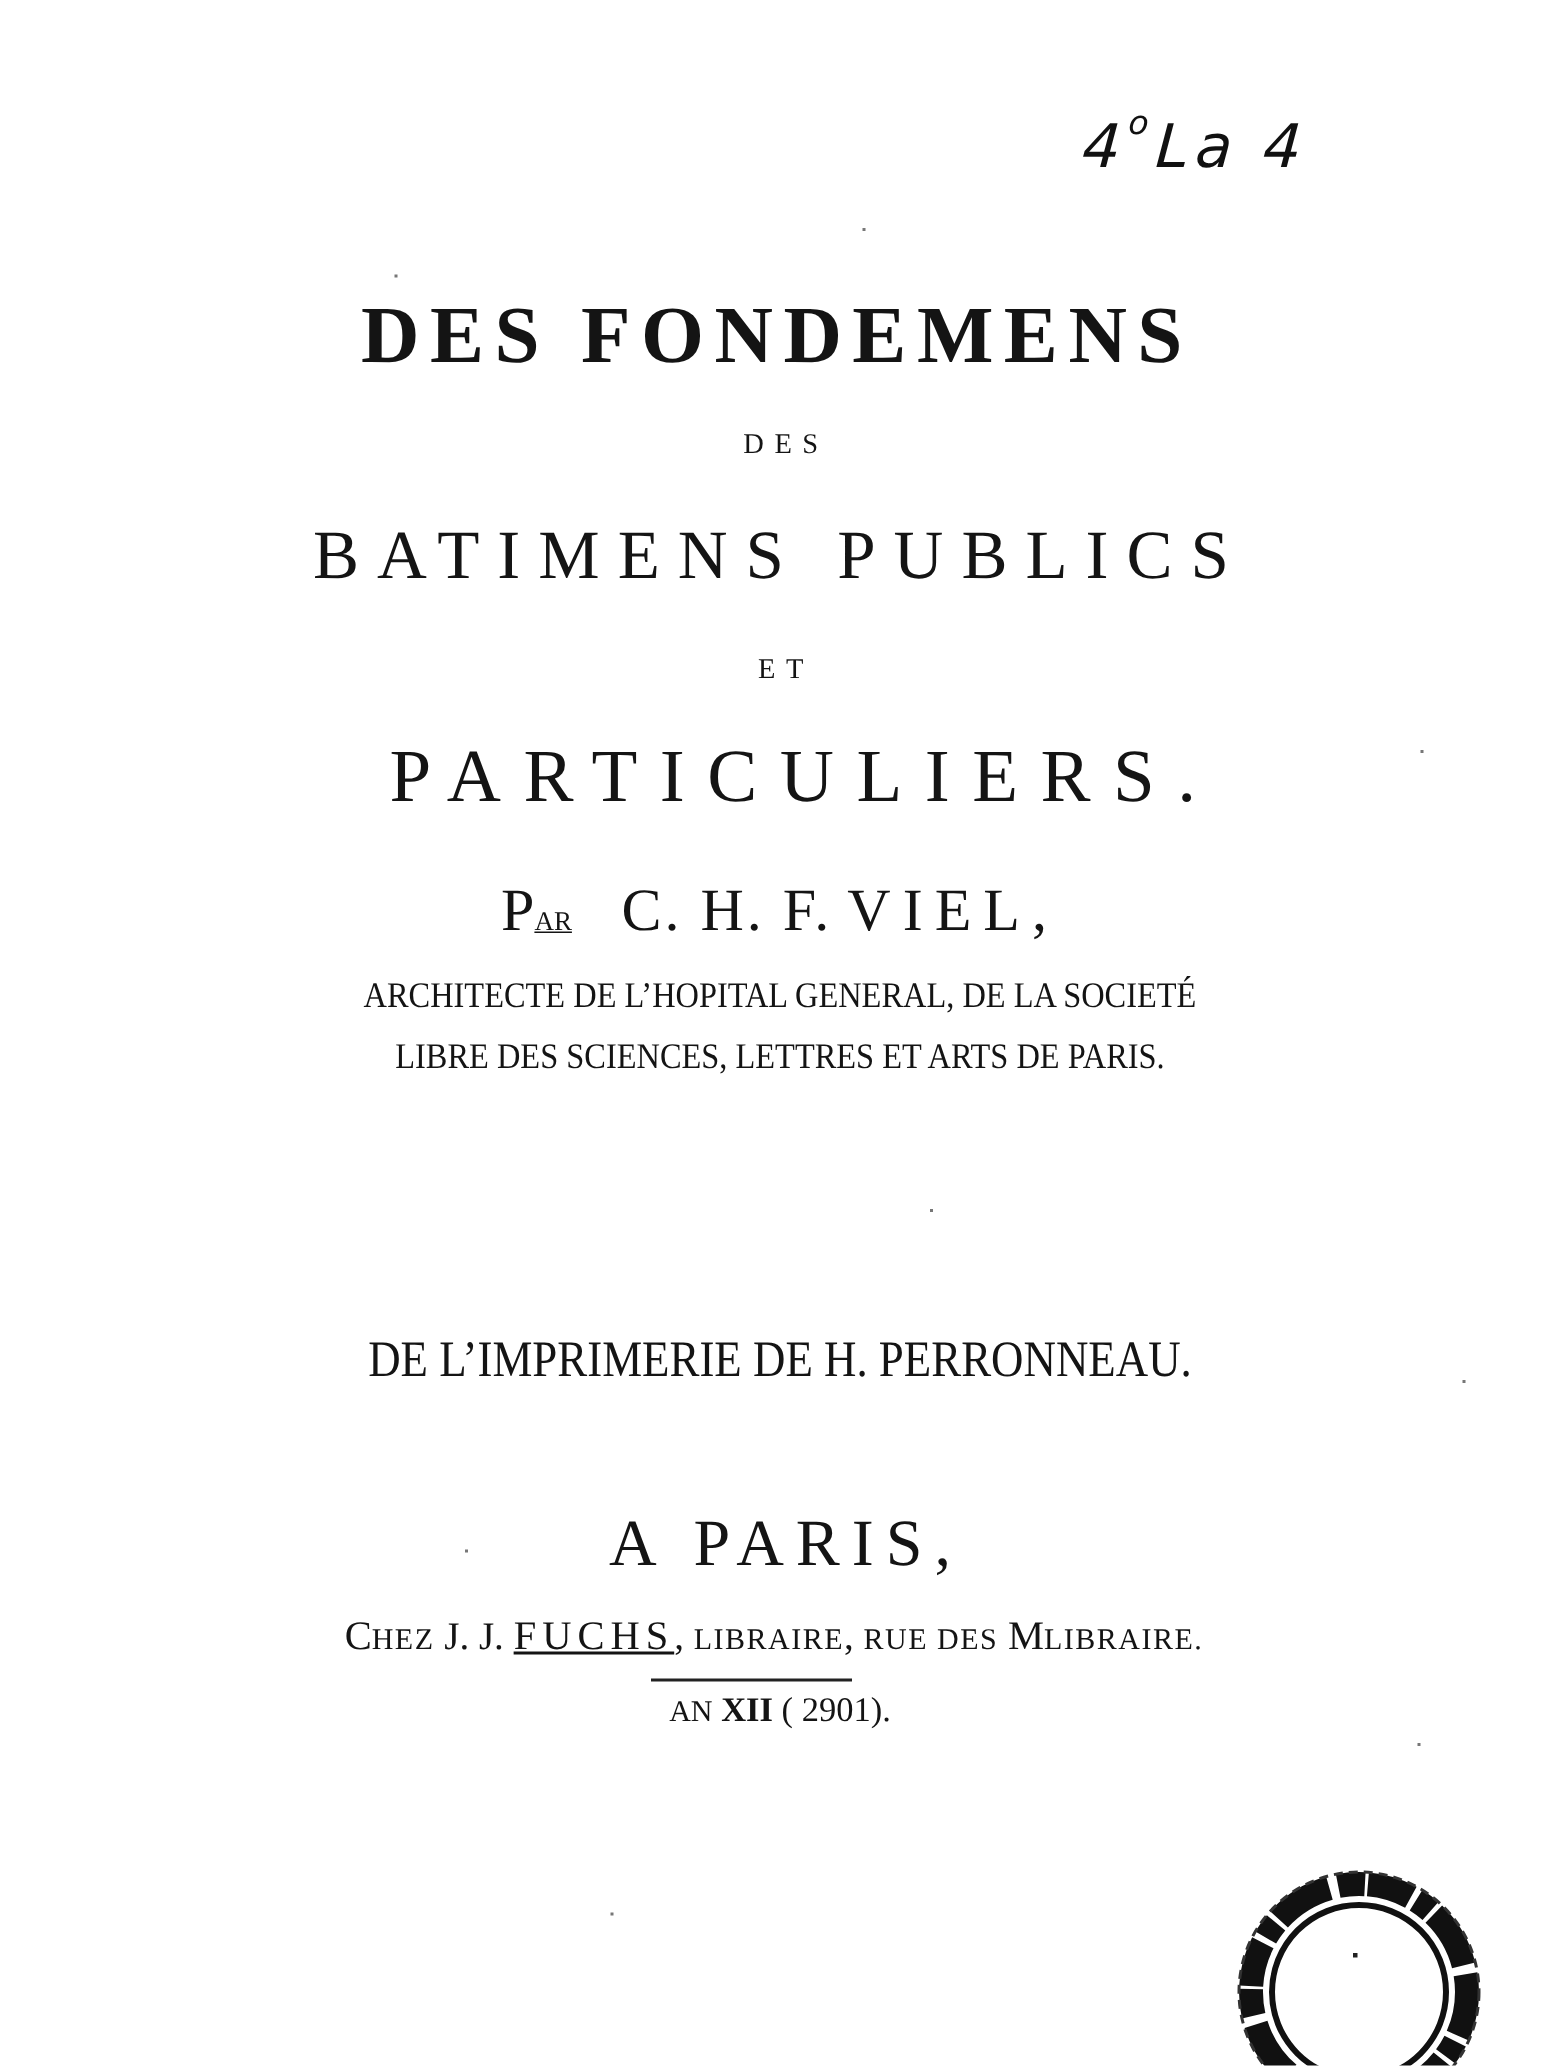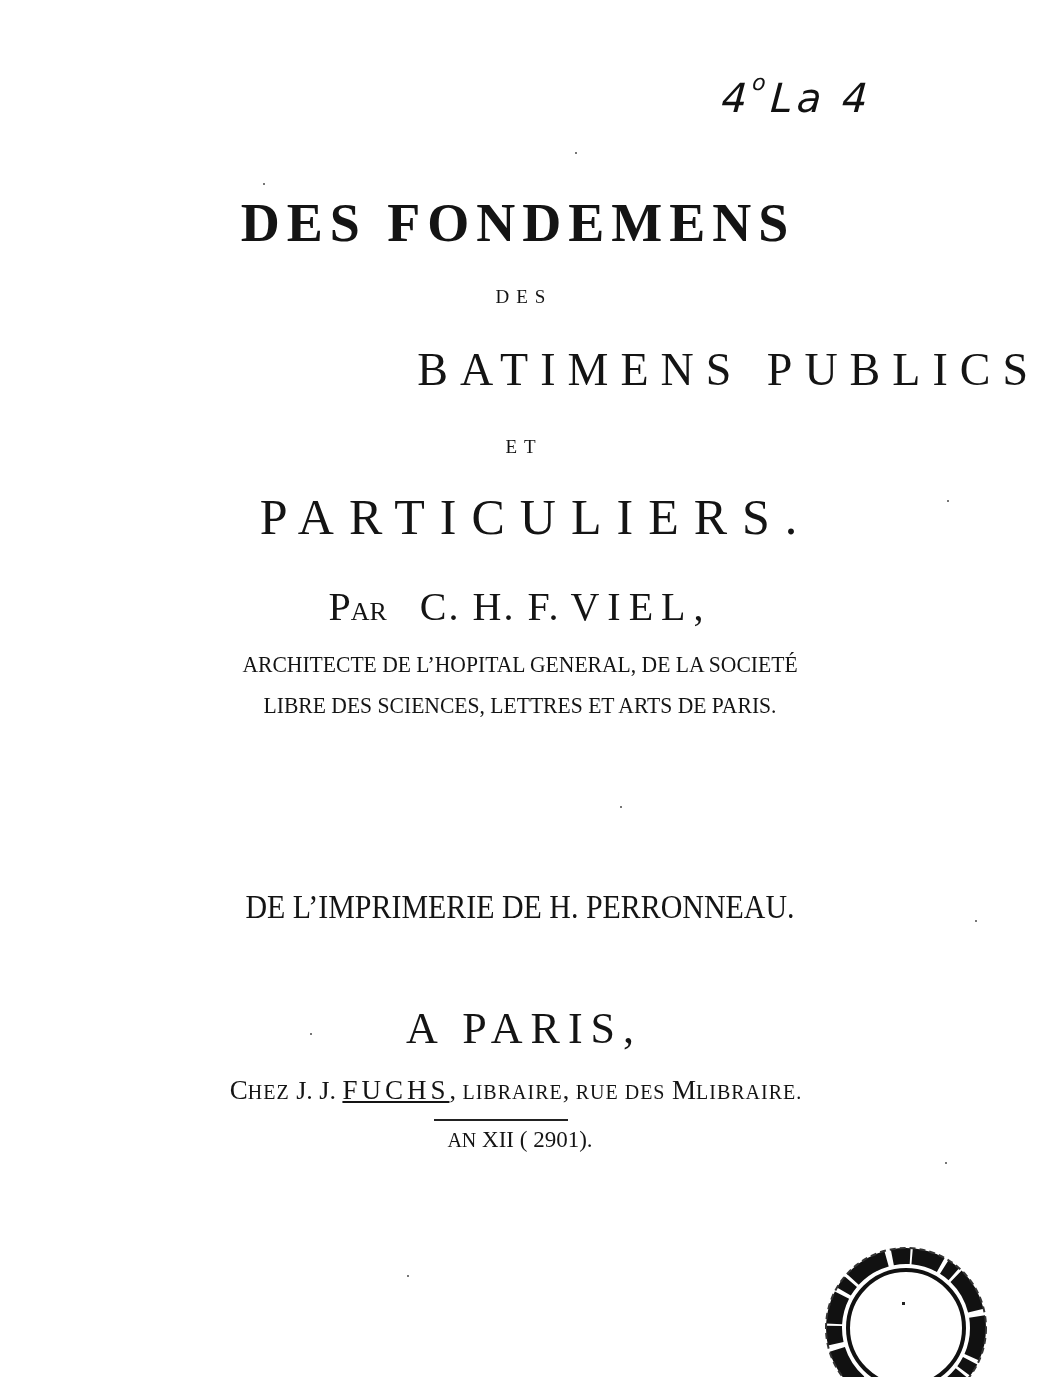--- a/index.html
+++ b/index.html
@@ -8,41 +8,41 @@
       font-family: "Liberation Serif", "DejaVu Serif", serif; color: #141414;
     }
     .abs { position: absolute; left: 0; width: 1040px; text-align: center; white-space: nowrap; }
     .shelfmark {
       position: absolute; left: 722px; top: 70px; font-family: "DejaVu Sans", sans-serif;
       font-size: 40px; font-style: italic; color: #111; letter-spacing: 4px; transform: skewX(-4deg);
     }
     .shelfmark sup { font-size: 22px; vertical-align: 22px; letter-spacing: 0; margin-right: 6px; }
     .t1 { top: 192px; font-size: 54px; font-weight: bold; letter-spacing: 7px; left: -2px; }
     .sm1 { top: 286px; font-size: 19px; letter-spacing: 7px; left: 4px; }
-    .t2 { top: 343px; font-size: 46px; letter-spacing: 12px; left: 0px; text-align: right; }
+    .t2 { top: 343px; font-size: 46px; letter-spacing: 12px; left: 0px; }
     .sm2 { top: 436px; font-size: 19px; letter-spacing: 7px; left: 4px; }
     .t3 { top: 488px; font-size: 50px; letter-spacing: 15px; left: 0px; padding-left: 16px; }
     .author { top: 583px; font-size: 40px; left: 0px; }
     .author .par1 { font-size: 40px; }
-    .author .par2 { font-size: 26px; }
+    .author .par2 { font-size: 18px; text-decoration: underline; }
     .author .name { letter-spacing: 2px; margin-left: 23px; }
     .author .surname { letter-spacing: 8px; }
     .cred { font-size: 24px; letter-spacing: 0px; transform: scaleX(0.9); }
     .cred1 { top: 651px; }
     .cred2 { top: 692px; }
     .printer { top: 888px; font-size: 34px; transform: scaleX(0.88); left: 0; }
     .city { top: 1003px; font-size: 44px; letter-spacing: 8px; left: 4px; }
     .publisher { top: 1075px; font-size: 26px; left: -4px; }
     .publisher .sc { font-size: 20px; letter-spacing: 1px; }
     .publisher .big { font-size: 27px; }
     .publisher .fuchs { letter-spacing: 4px; font-size: 27px; text-decoration: underline; }
     .rule { position: absolute; left: 434px; top: 1119px; width: 134px; height: 2px; background: #222; }
     .date { top: 1127px; font-size: 23px; left: 0; }
     .date .sc { font-size: 20px; }
-    .date .xii { font-weight: normal; margin-top: 39px; }
+    .date .xii { font-weight: bold; margin-top: 39px; }
     .stamp { position: absolute; left: 818px; top: 1240px; width: 170px; height: 170px; }
     .speck { position: absolute; width: 2px; height: 2px; background: #777; }
   </style>
 </head>
 <body>
 
 <div>
 
   <div class="shelfmark">
     <span>4</span><sup>o</sup><span>La 4</span>

